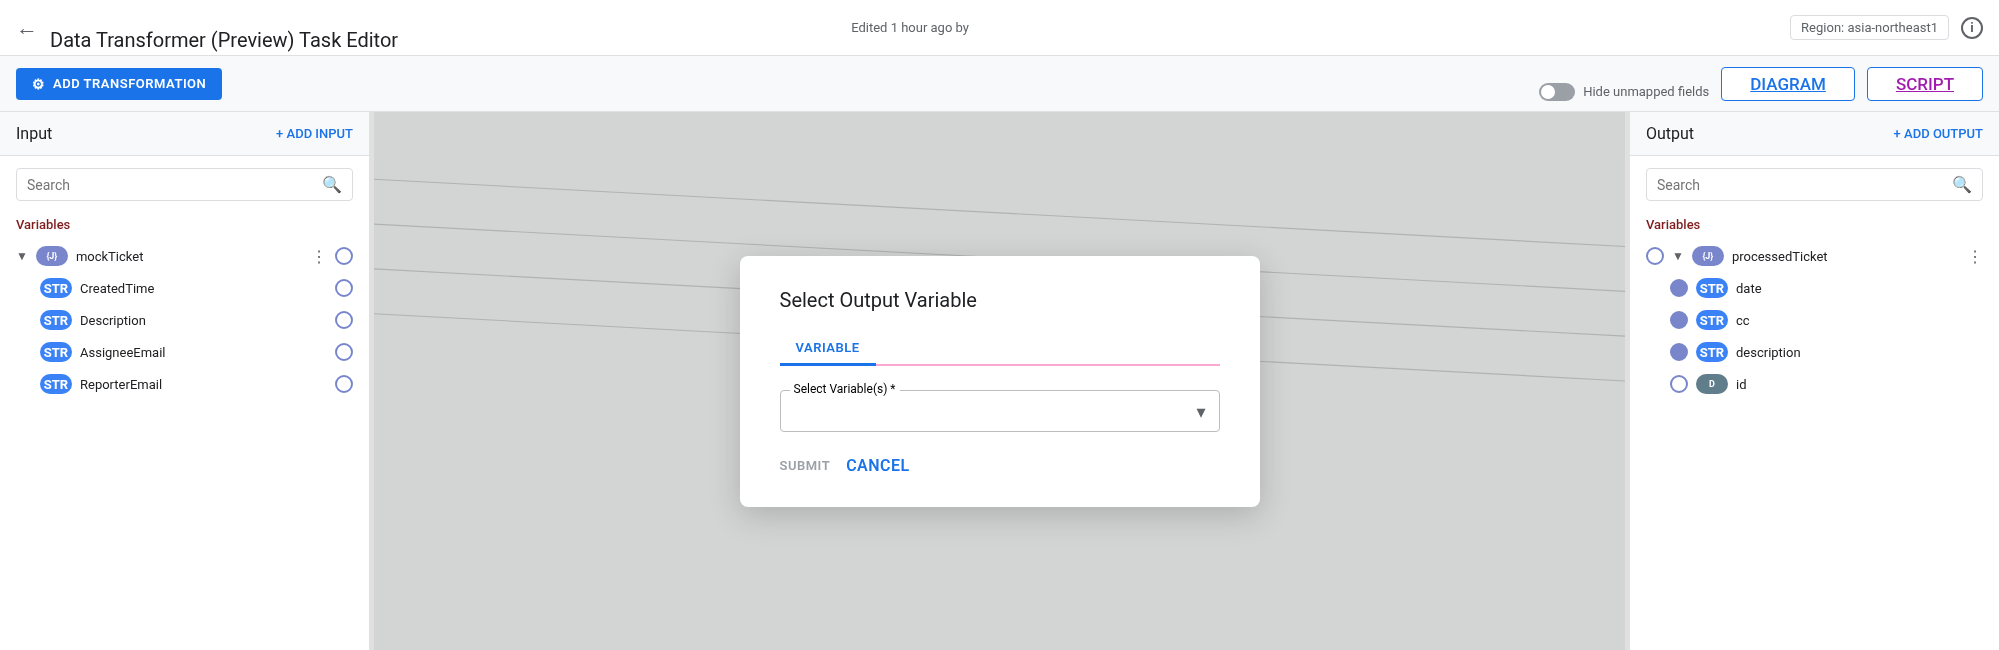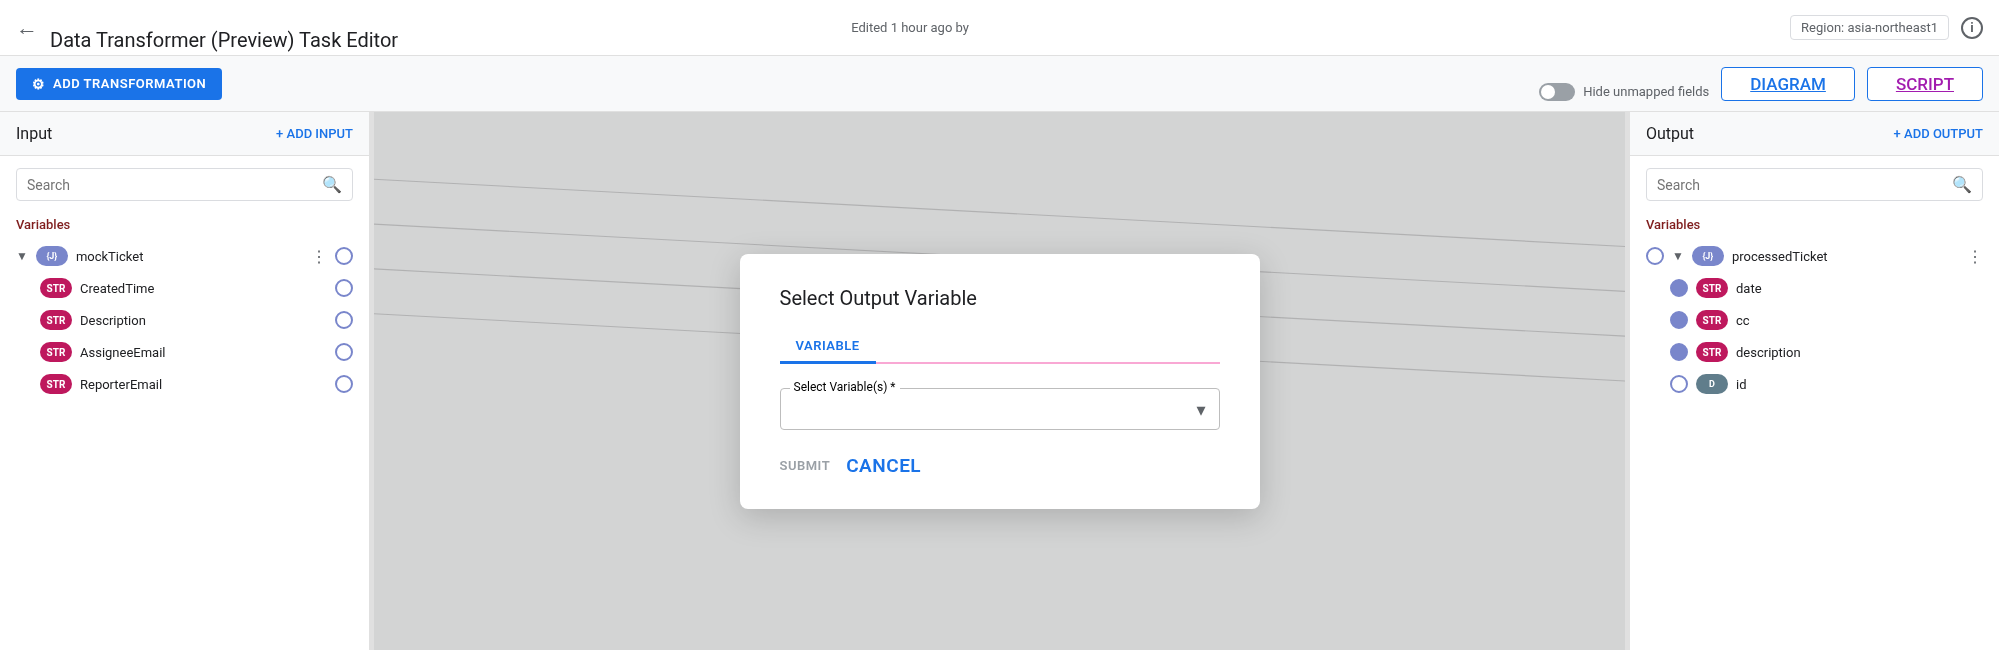--- a/index.html
+++ b/index.html
@@ -106,21 +106,21 @@
       gap: 8px; position: relative;
     }
     .chevron { color: #5f6368; font-size: 12px; cursor: pointer; }
     .type-badge {
       width: 32px; height: 20px; border-radius: 10px;
       background: #7986cb; color: #fff; font-size: 9px; font-weight: 700;
       display: flex; align-items: center; justify-content: center;
       flex-shrink: 0;
     }
     .type-badge.json { background: #7986cb; }
-    .type-badge.str { background: #be185d; font-size: 10px; }
+    .type-badge.str { background: #3b82f6; font-size: 13px; }
     .type-badge.d { background: #607d8b; }
     .var-name { font-size: 13px; color: #202124; flex: 1; }
     .var-more { color: #5f6368; cursor: pointer; font-size: 16px; margin-left: auto; }
     .var-connector {
       width: 18px; height: 18px; border-radius: 50%;
       border: 2px solid #7986cb; background: #fff; flex-shrink: 0;
     }
     .var-connector.right { border-color: #7986cb; }
     .var-connector.filled { background: #7986cb; }
 
@@ -171,21 +171,21 @@
       font-size: 18px; color: #5f6368; pointer-events: none;
     }
 
     
     .modal-actions { display: flex; align-items: center; gap: 16px; }
     .btn-submit {
       color: #9aa0a6; font-size: 13px; font-weight: 600; cursor: pointer;
       background: none; border: none; letter-spacing: 0.5px; text-transform: uppercase;
     }
     .btn-cancel {
-      color: #1a73e8; font-size: 19px; font-weight: 600; cursor: pointer;
+      color: #1a73e8; font-size: 16px; font-weight: 600; cursor: pointer;
       background: none; border: none; letter-spacing: 0.5px; text-transform: uppercase;
     }
 
     
     .connector-svg {
       position: absolute; top: 0; left: 0; width: 100%; height: 100%;
       pointer-events: none;
     }
 
     

